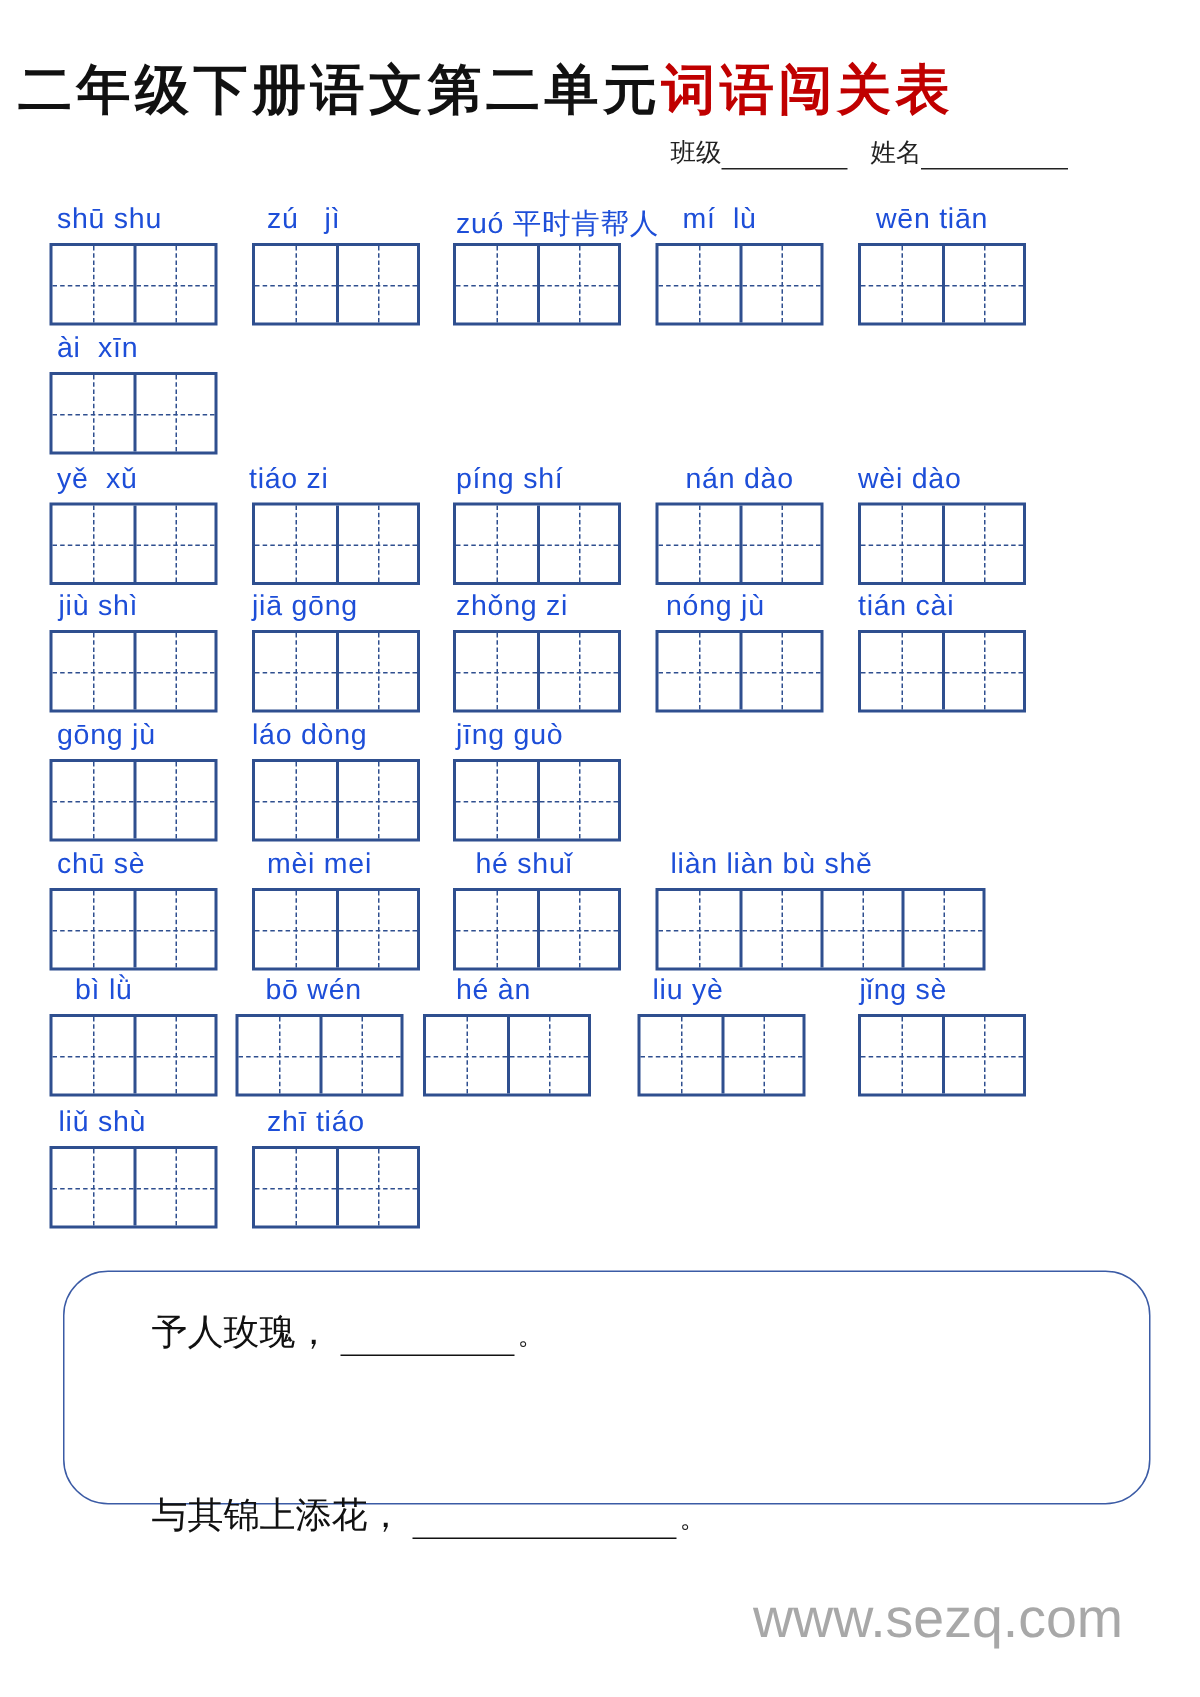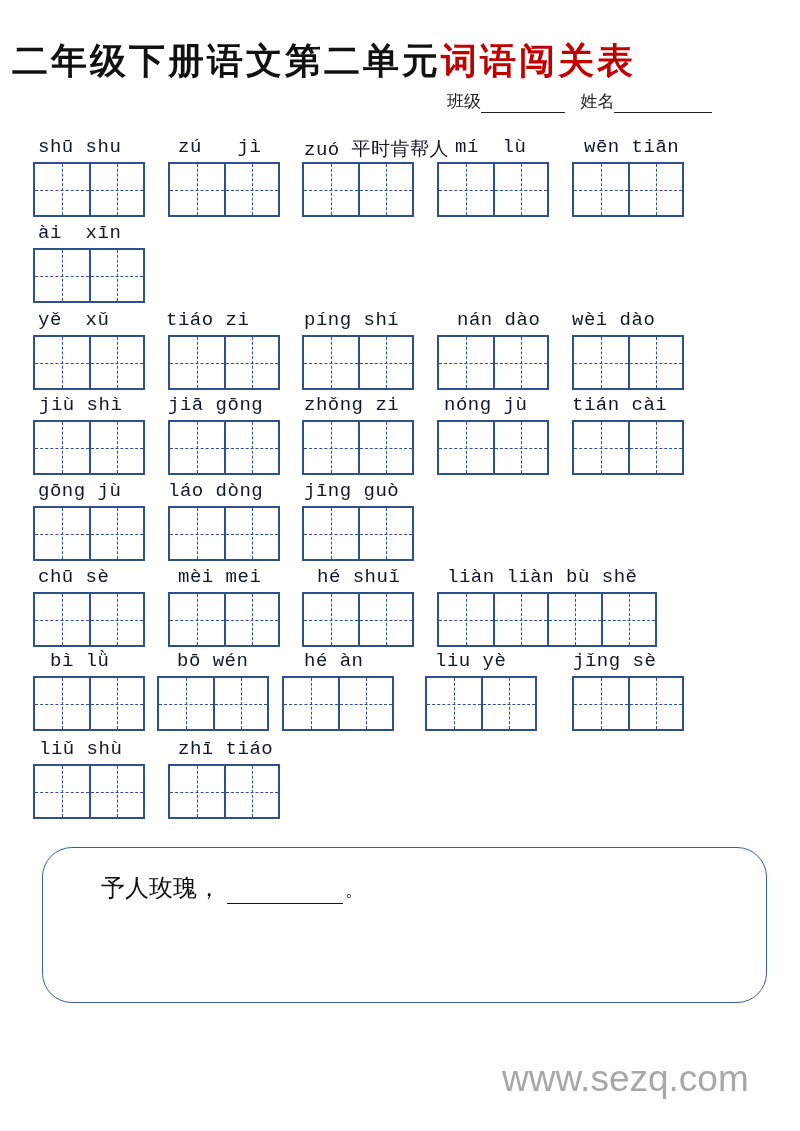--- a/index.html
+++ b/index.html
@@ -7,22 +7,22 @@
          font-family:"DejaVu Sans", sans-serif; color:#111; }
   .title { position:absolute; top:38px; left:0; width:648px; text-align:center;
            font-family:"DejaVu Serif", serif; font-weight:bold; font-size:36px;
            letter-spacing:3px; line-height:44px; }
   .title .black { color:#111; }
   .title .red { color:#c00000; }
   .meta { position:absolute; top:90px; left:447px; font-family:"DejaVu Serif", serif;
           font-size:17px; color:#222; white-space:nowrap; }
   .meta .blank { display:inline-block; border-bottom:1px solid #222; height:18px; vertical-align:bottom; }
   .word { position:absolute; }
-  .pinyin { position:absolute; left:0; top:-26px; font-family:Liberation Mono, monospace;
-            font-size:19px; white-space:nowrap; color:#0f172a; letter-spacing:0.5px; }
+  .pinyin { position:absolute; left:0; top:-26px; font-family:Liberation Sans, sans-serif;
+            font-size:19px; white-space:nowrap; color:#1d4ed8; letter-spacing:0.5px; }
   .grid { position:absolute; left:0; top:0; display:flex; border:2px solid #2f4f8f; box-sizing:border-box; height:55px; }
   .cell { width:54px; height:51px; position:relative; box-sizing:border-box; }
   .cell + .cell { border-left:2px solid #2f4f8f; }
   .cell::before { content:""; position:absolute; left:50%; top:0; bottom:0; border-left:1.5px dashed #2f4f8f; }
   .cell::after { content:""; position:absolute; top:50%; left:0; right:0; border-top:1.5px dashed #2f4f8f; }
   .panel { position:absolute; left:42px; top:847px; width:725px; height:156px; box-sizing:border-box;
            border:1.5px solid #3b5ba5; border-radius:30px; }
   .line { position:absolute; left:58px; font-family:"DejaVu Serif", serif; font-size:24px; white-space:nowrap; color:#111; }
   .line .blank { display:inline-block; border-bottom:1.5px solid #111; height:24px; vertical-align:bottom; margin-left:6px; }
   .line .end { font-size:18px; margin-left:2px; }
@@ -254,15 +254,16 @@
 <div class="word" style="left:168px;top:764px">
     <span class="pinyin" style="left:10px">zhī tiáo</span>
     <div class="grid">
       <div class="cell"></div>
       <div class="cell"></div>
     </div>
   </div>
 
 <div class="panel">
   <div class="line" style="top:24px"><span>予人玫瑰，</span><span class="blank" style="width:116px"></span><span class="end">。</span></div>
+  <div class="line" style="top:146px"><span>与其锦上添花，</span><span class="blank" style="width:176px"></span><span class="end">。</span></div>
 </div>
 
 <div class="watermark">www.sezq.com</div>
 
 </body></html>

